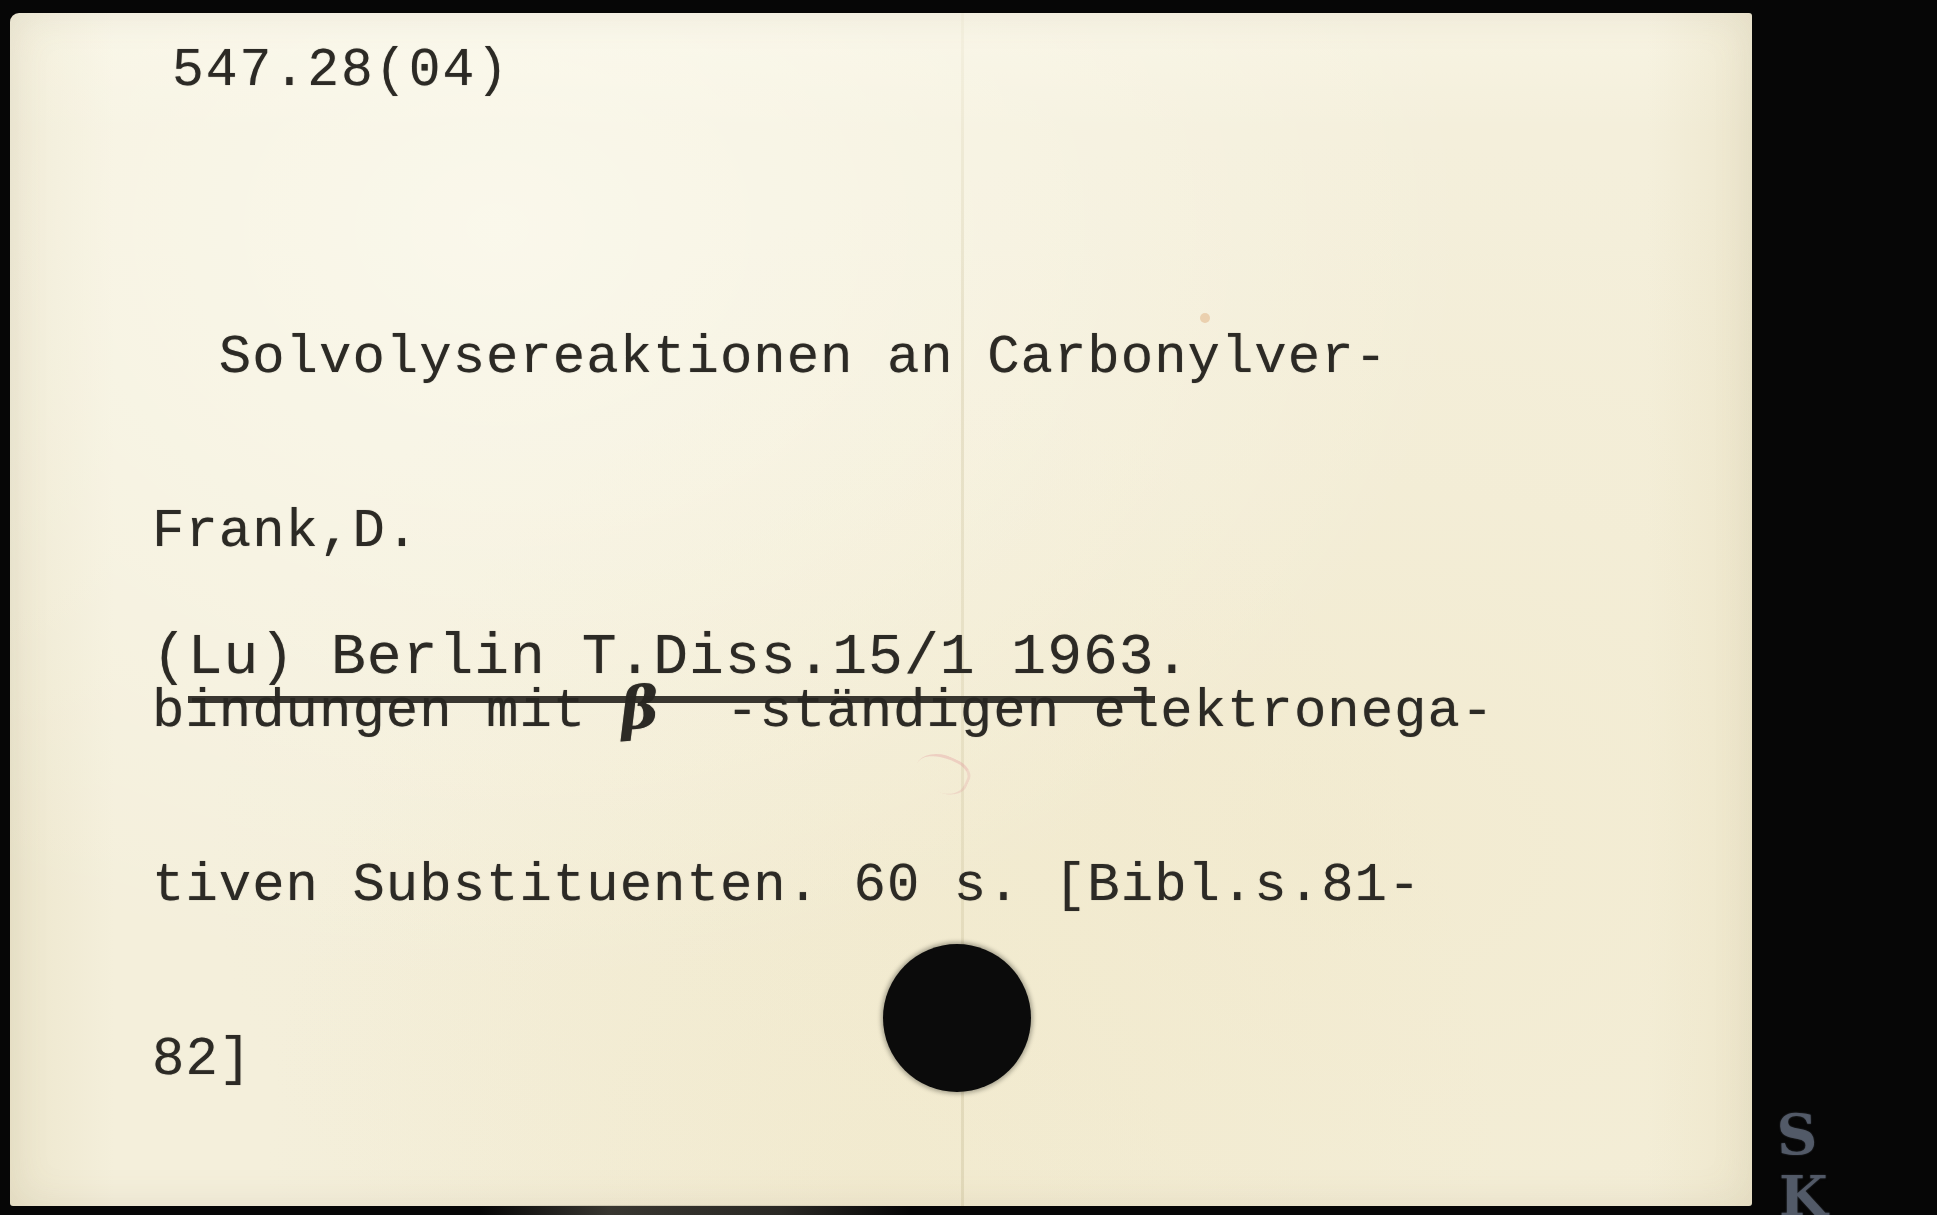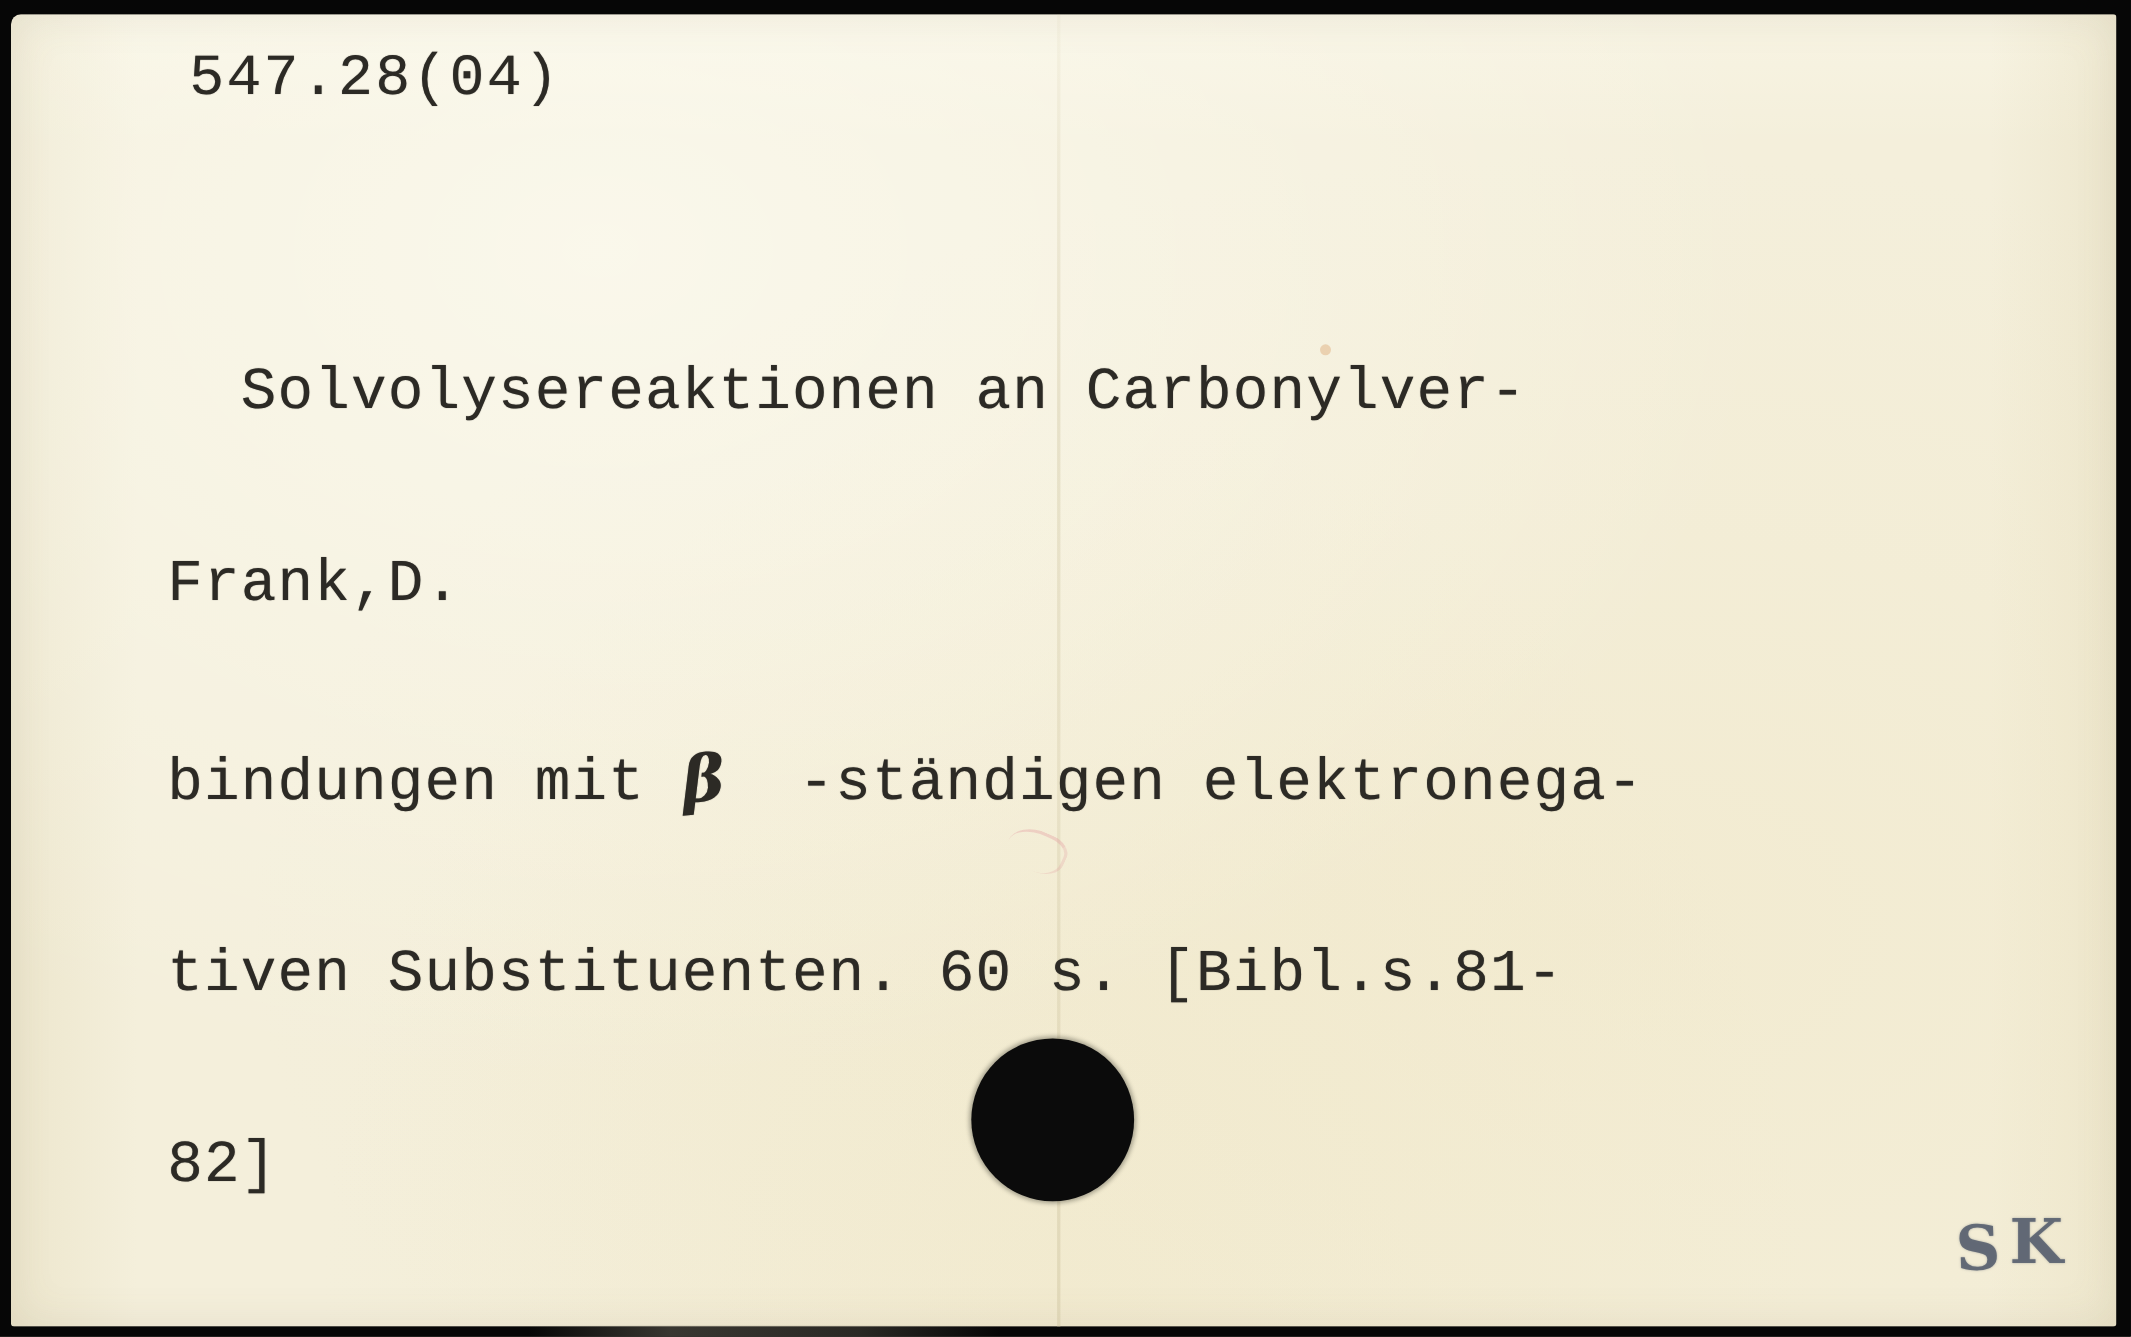--- a/index.html
+++ b/index.html
@@ -16,21 +16,21 @@
   }
   .scan-bg {
     position: absolute;
     inset: 0;
     background: #060606;
   }
   .card {
     position: absolute;
     left: 10px;
     top: 13px;
-    width: 1914px;
+    width: 1742px;
     height: 1193px;
     background-color: #f4efdb;
     background-image:
       radial-gradient(ellipse at 28% 18%, rgba(255,255,248,0.55), rgba(255,255,248,0) 55%),
       radial-gradient(ellipse at 75% 70%, rgba(240,230,196,0.45), rgba(240,230,196,0) 60%),
       radial-gradient(ellipse at 50% 100%, rgba(238,228,192,0.35), rgba(238,228,192,0) 50%),
       linear-gradient(90deg, rgba(220,210,172,0.30) 0%, rgba(220,210,172,0) 6%, rgba(220,210,172,0) 94%, rgba(220,210,172,0.28) 100%),
       linear-gradient(180deg, rgba(255,253,242,0.35) 0%, rgba(255,253,242,0) 10%);
     border-radius: 9px 3px 3px 3px;
     box-shadow: inset 0 0 40px rgba(120,110,80,0.12);
@@ -149,20 +149,21 @@
   <div class="typed classification">547.28(04)</div>
 
   <div class="typed body-block">
     <div class="line">  Solvolysereaktionen an Carbonylver-</div>
     <div class="line">Frank,D.</div>
     <div class="line"><span>bindungen mit </span><span class="beta">β</span><span>  -ständigen elektronega-</span></div>
     <div class="line">tiven Substituenten. 60 s. [Bibl.s.81-</div>
     <div class="line">82]</div>
   </div>
 
+  <div class="typed imprint"><span>(</span><span class="underlined">Lu) Berlin T.Diss.15/1 1963</span><span>.</span></div>
 
   <div class="pencil-mark"></div>
   <div class="stain"></div>
 
   <div class="punch-hole"></div>
 
   <div class="stamp"><span>S</span><span class="k">K</span></div>
 
 </div>
 

